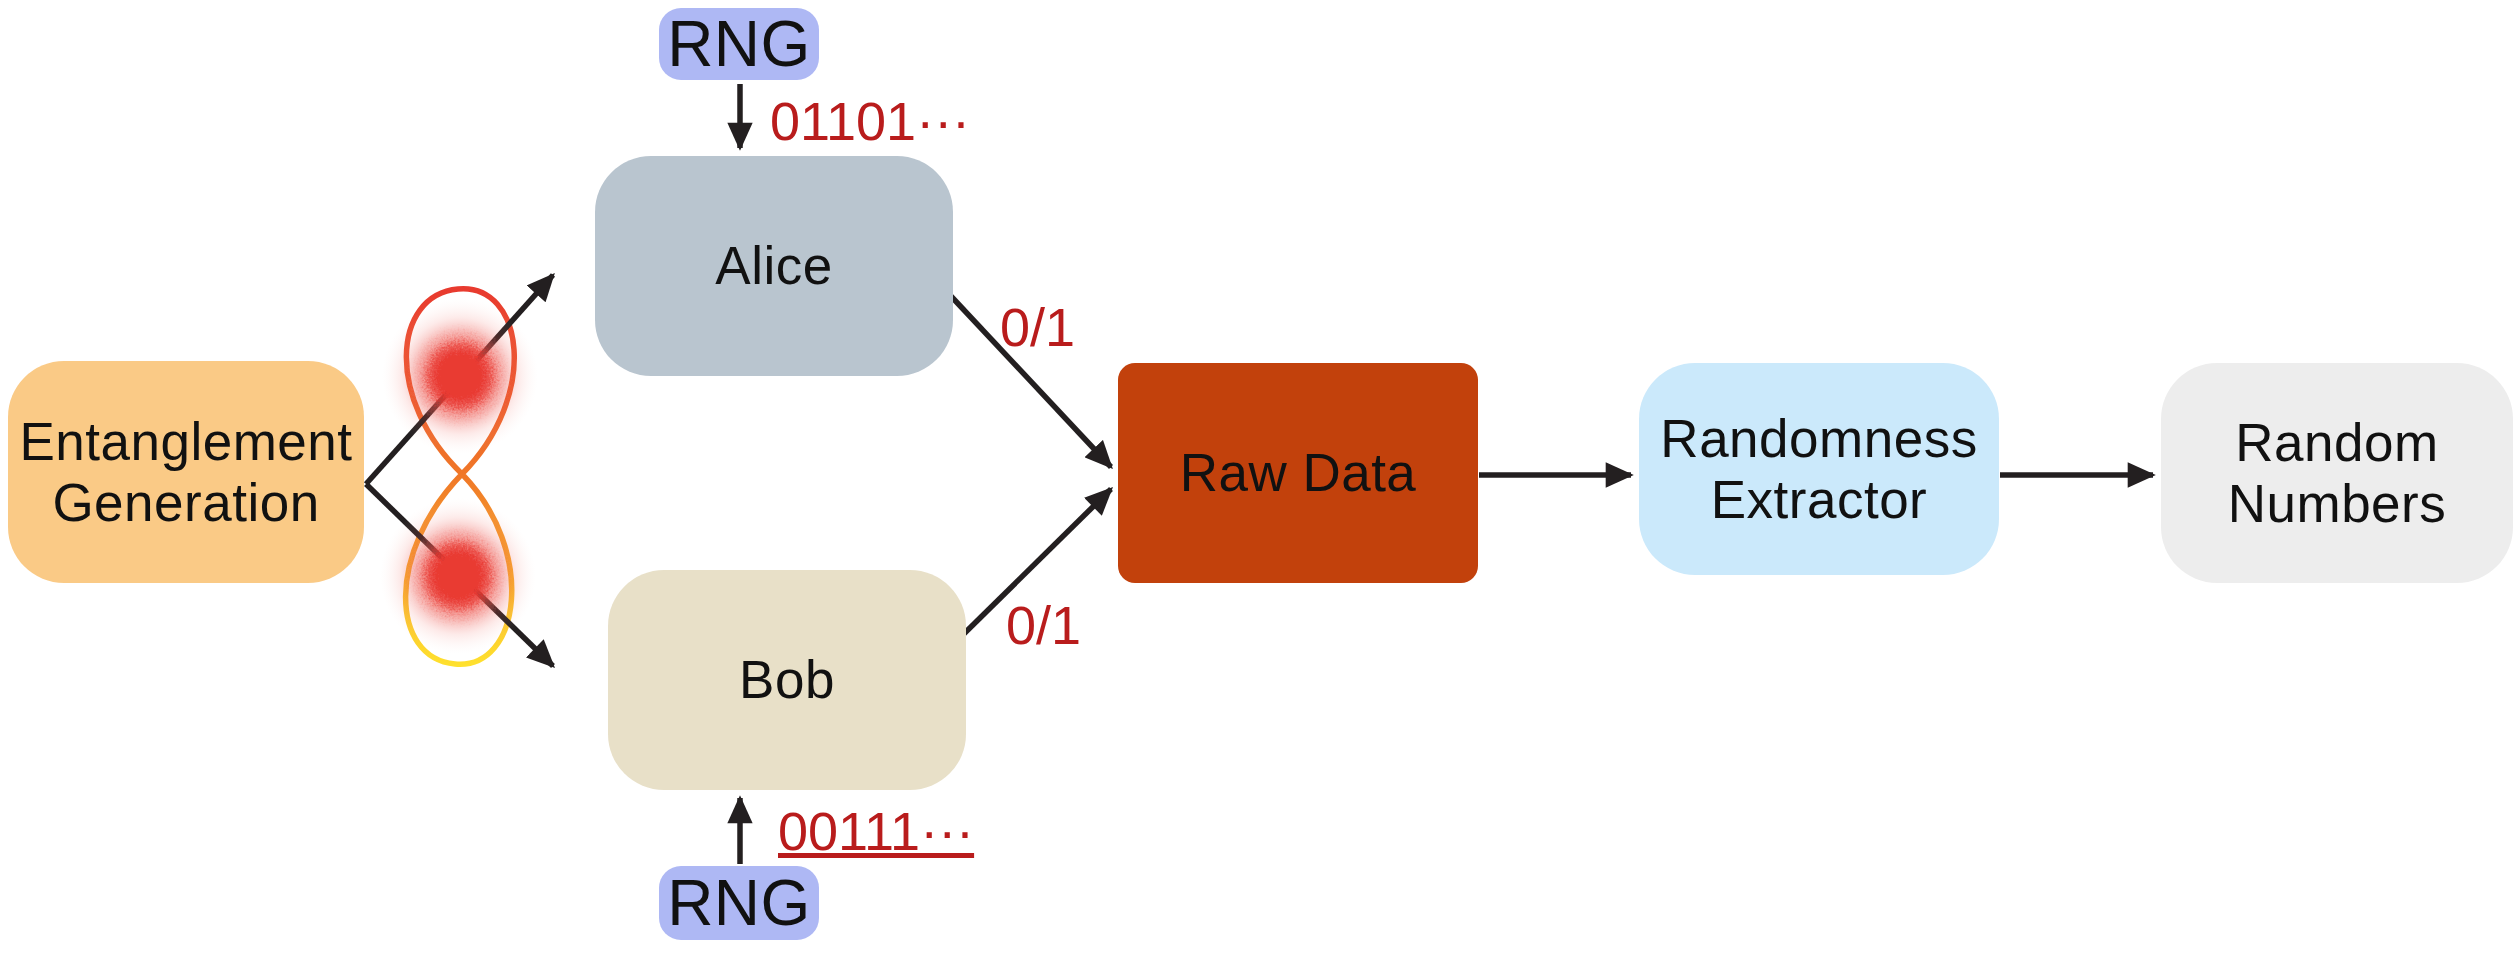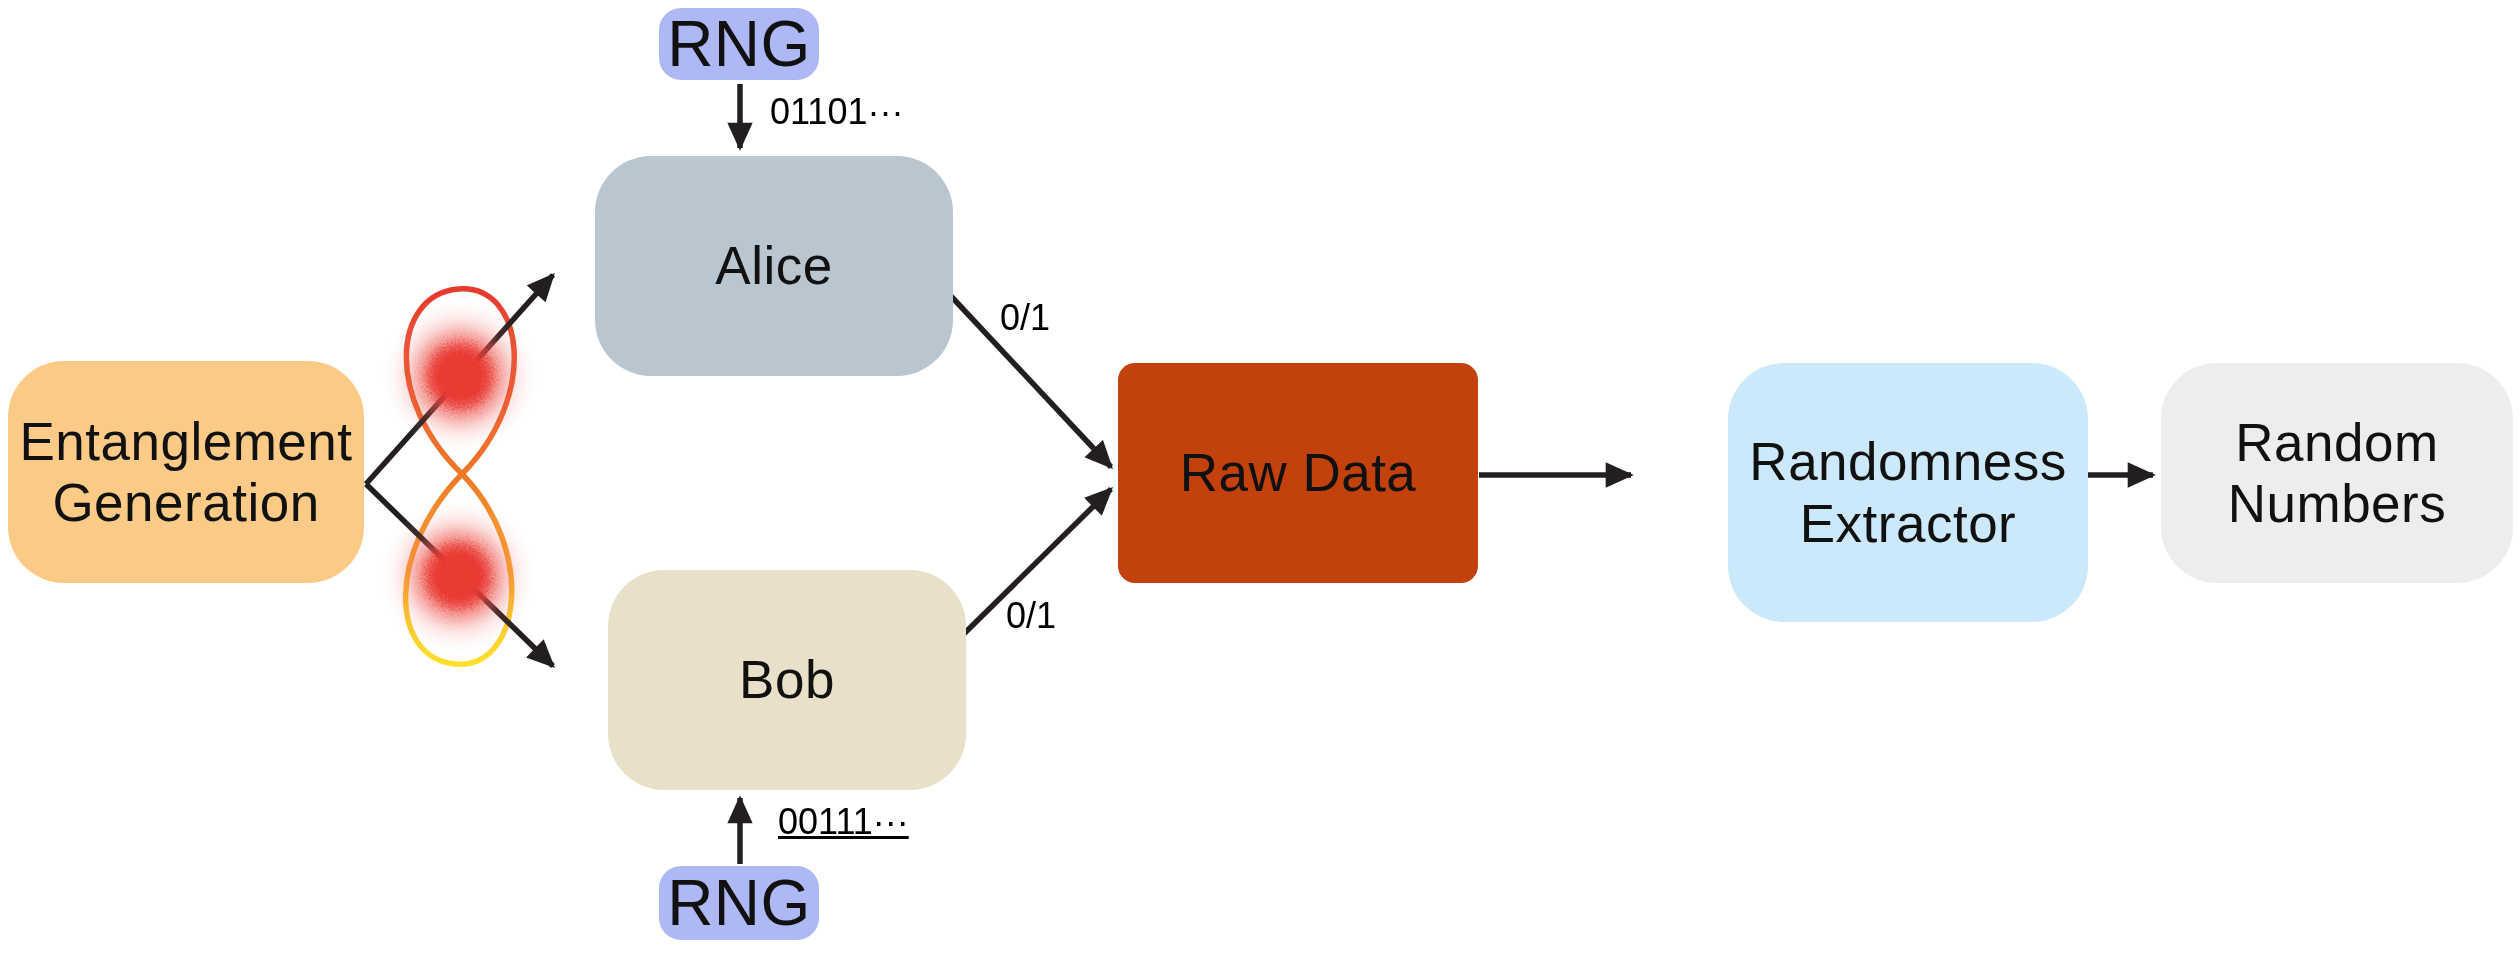--- a/index.html
+++ b/index.html
@@ -41,29 +41,29 @@
   .node.small {
     border-radius: 22px;
     font-size: 64px;
   }
   #node-entanglement    { left: 8px;    top: 361px; width: 356px; height: 222px; }
   #node-rng-top         { left: 659px;  top: 8px;   width: 160px; height: 72px;  }
   #node-alice           { left: 561px;  top: 156px; width: 358px; height: 220px; margin-left: 34px; }
   #node-bob             { left: 561px;  top: 570px; width: 358px; height: 220px; }
   #node-rng-bottom      { left: 659px;  top: 866px; width: 160px; height: 74px;  }
   #node-raw-data        { left: 1118px; top: 363px; width: 360px; height: 220px; }
-  #node-extractor       { left: 1728px; top: 363px; width: 360px; height: 259px; }
+  #node-extractor       { left: 1639px; top: 363px; width: 360px; height: 212px; }
   #node-random-numbers  { left: 2161px; top: 363px; width: 352px; height: 220px; }
 
   .edge-label {
     position: absolute;
-    font-size: 36px;
+    font-size: 54px;
     line-height: 1;
     white-space: nowrap;
-    color: #000000;
+    color: #b91c1c;
   }
   #lbl-bits-top    { left: 770px;  top: 94px;  }
   #lbl-bits-bottom { left: 778px;  top: 804px; text-decoration: underline; }
   #lbl-01-top      { left: 1000px; top: 300px; }
   #lbl-01-bottom   { left: 1006px; top: 598px; }
 </style>
 </head>
 <body>
 
 <div class="stage">

